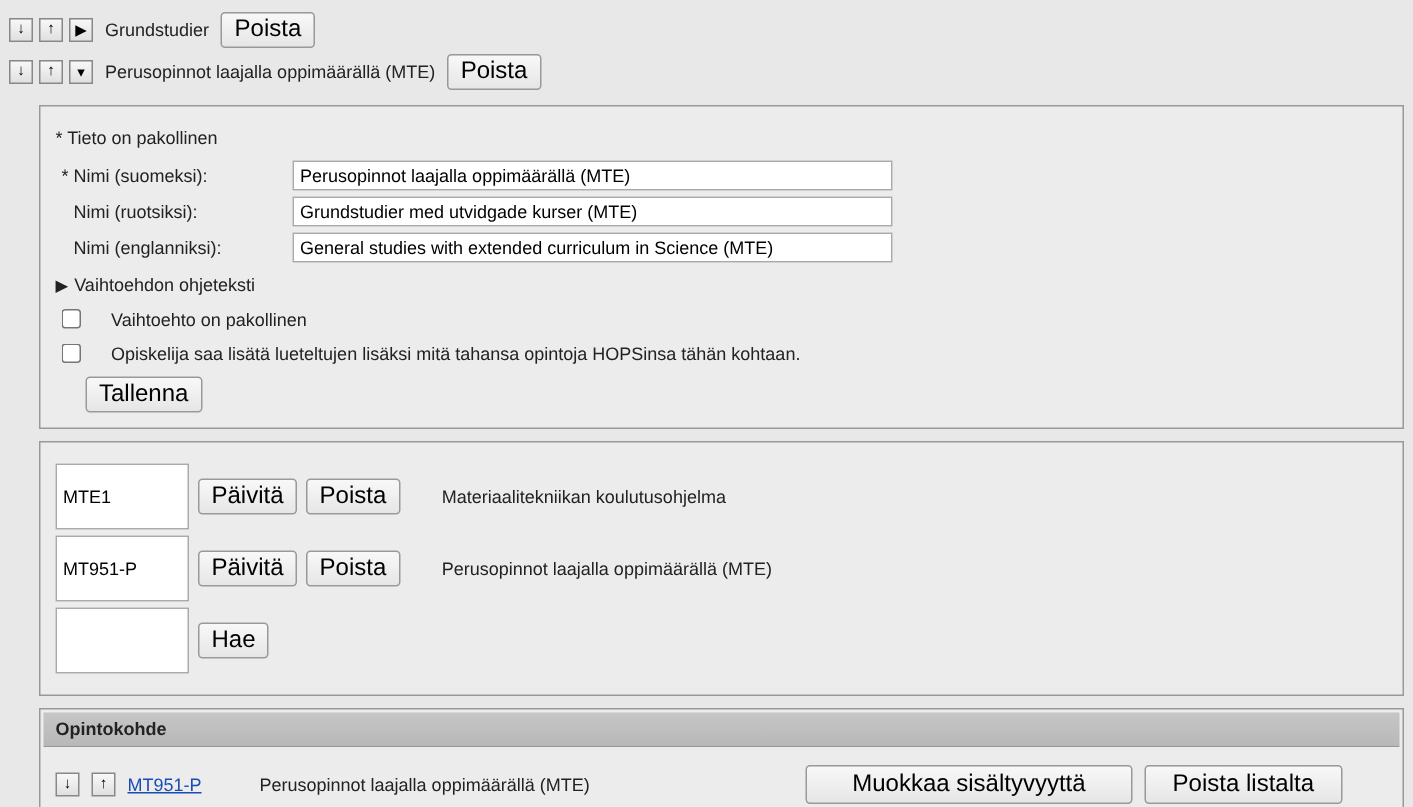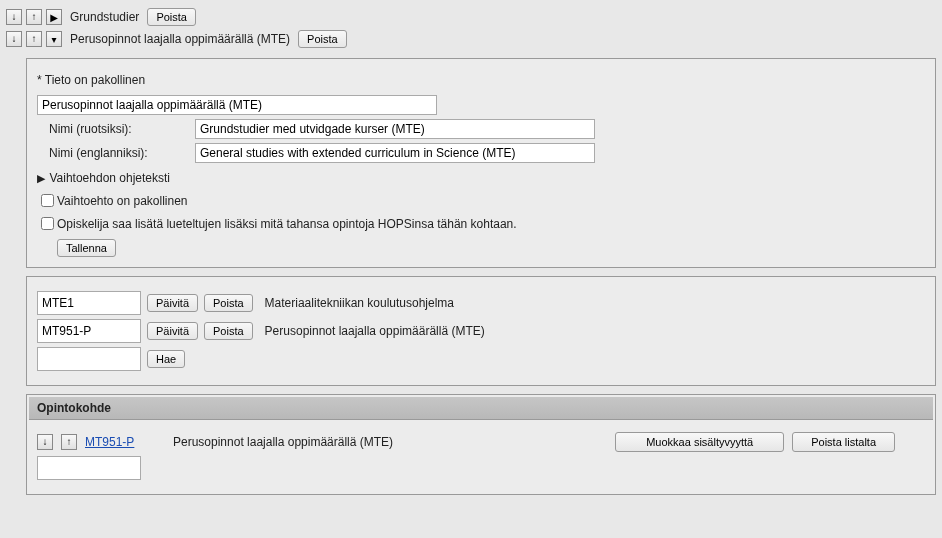--- a/index.html
+++ b/index.html
@@ -42,21 +42,21 @@
     cursor: pointer;
     font-size: 10px;
     padding: 0;
   }
   .node-title { font-weight: normal; margin: 0 4px; }
   .btn {
     background: linear-gradient(#f8f8f8,#e6e6e6);
     border: 1px solid #999;
     border-radius: 3px;
     padding: 2px 8px;
-    font-size: 11px;
+    font-size: 16px;
     font-family: inherit;
     cursor: pointer;
     text-align: right;
   }
   .btn-wide { padding: 3px 30px; }
   .panel {
     margin: 8px 0 8px 20px;
     border: 1px solid #999;
     background: #ececec;
     padding: 2px;
@@ -83,54 +83,54 @@
   .req { display: inline-block; width: 8px; }
   .text-input {
     width: 400px;
     padding: 2px 4px;
     border: 1px solid #aaa;
     font-family: inherit;
     font-size: 12px;
     background: #fff;
   }
   .text-input-sm {
-    width: 104px;
-    padding: 4px 4px;
+    width: 89px;
+    padding: 14px 4px;
     border: 1px solid #aaa;
     font-family: inherit;
     font-size: 12px;
     background: #fff;
   }
   .expand-line {
     display: flex;
     align-items: center;
     gap: 4px;
     margin: 8px 0 6px 0;
     cursor: pointer;
   }
   .chev {
     font-size: 11px;
   }
   .cb-line {
     display: flex;
     align-items: center;
-    gap: 0;
+    gap: 17px;
     margin: 4px 0;
   }
   .cb {
     width: 13px;
     height: 13px;
   }
   .req-row {
     display: flex;
     align-items: center;
     gap: 6px;
     margin: 4px 0;
   }
-  .req-desc { margin-left: 6px; }
+  .req-desc { margin-left: 22px; }
   .link { color: #1a4db3; text-decoration: underline; cursor: pointer; }
   .opinto-row {
     display: flex;
     align-items: center;
     gap: 8px;
     margin: 4px 0;
   }
   .opinto-code { width: 80px; }
   .opinto-title { flex: 0 0 auto; white-space: nowrap; }
   .opinto-actions {
@@ -159,20 +159,21 @@
     <button class="expand-btn">▾</button>
     <span class="node-title">Perusopinnot laajalla oppimäärällä (MTE)</span>
     <button class="btn">Poista</button>
   </div>
 
   <div class="panel">
     <div class="panel-body">
       <div class="notice">* <span>Tieto on pakollinen</span></div>
 
       <div class="form-row">
+        <div class="label-col"><span class="req">*</span><span>Nimi (suomeksi):</span></div>
         <input class="text-input" value="Perusopinnot laajalla oppimäärällä (MTE)" style="">
       </div>
       <div class="form-row">
         <div class="label-col"><span class="req"></span><span>Nimi (ruotsiksi):</span></div>
         <input class="text-input" value="Grundstudier med utvidgade kurser (MTE)" style="">
       </div>
       <div class="form-row">
         <div class="label-col"><span class="req"></span><span>Nimi (englanniksi):</span></div>
         <input class="text-input" value="General studies with extended curriculum in Science (MTE)" style="">
       </div>

